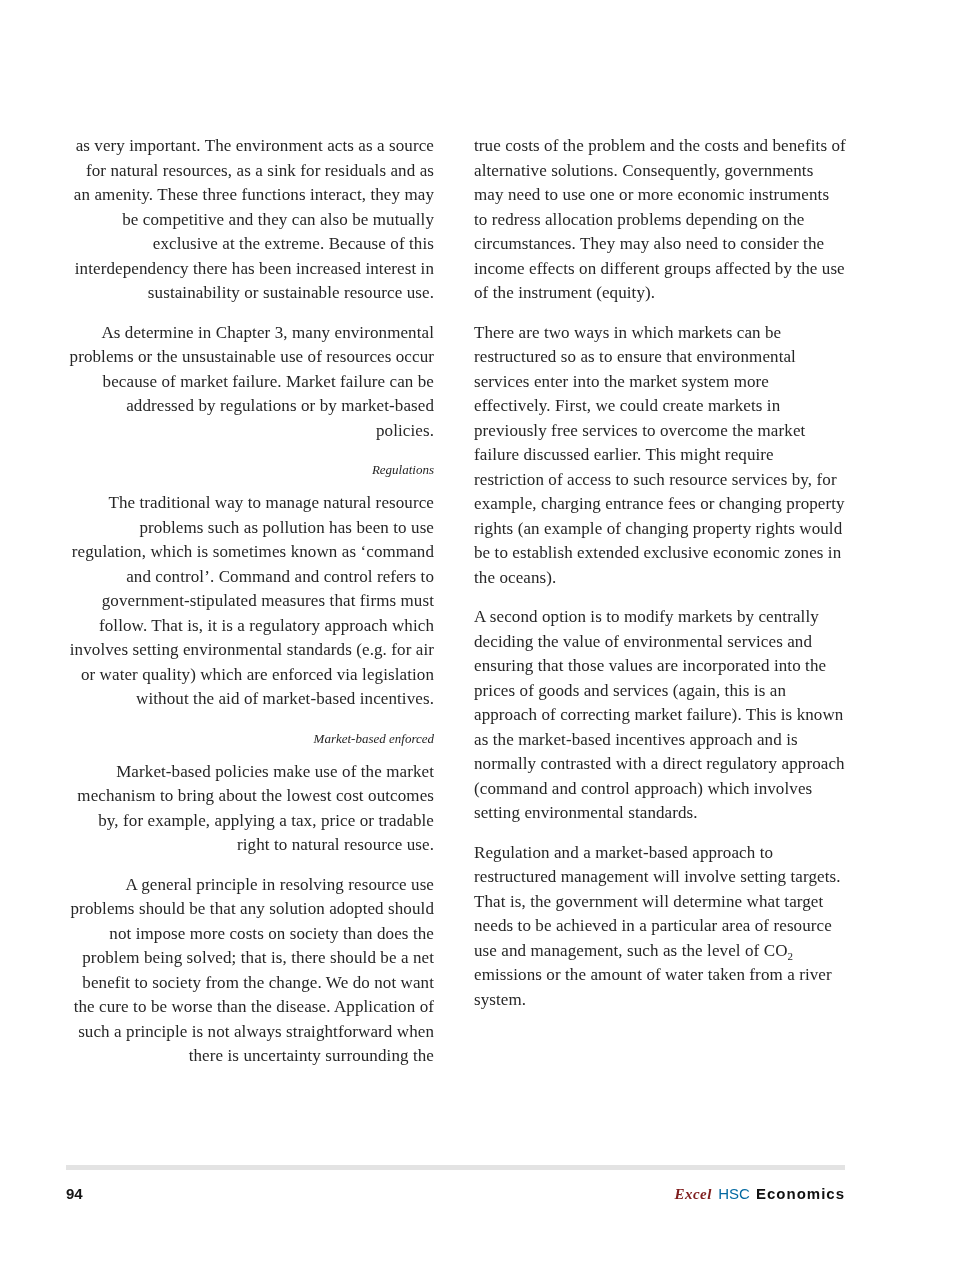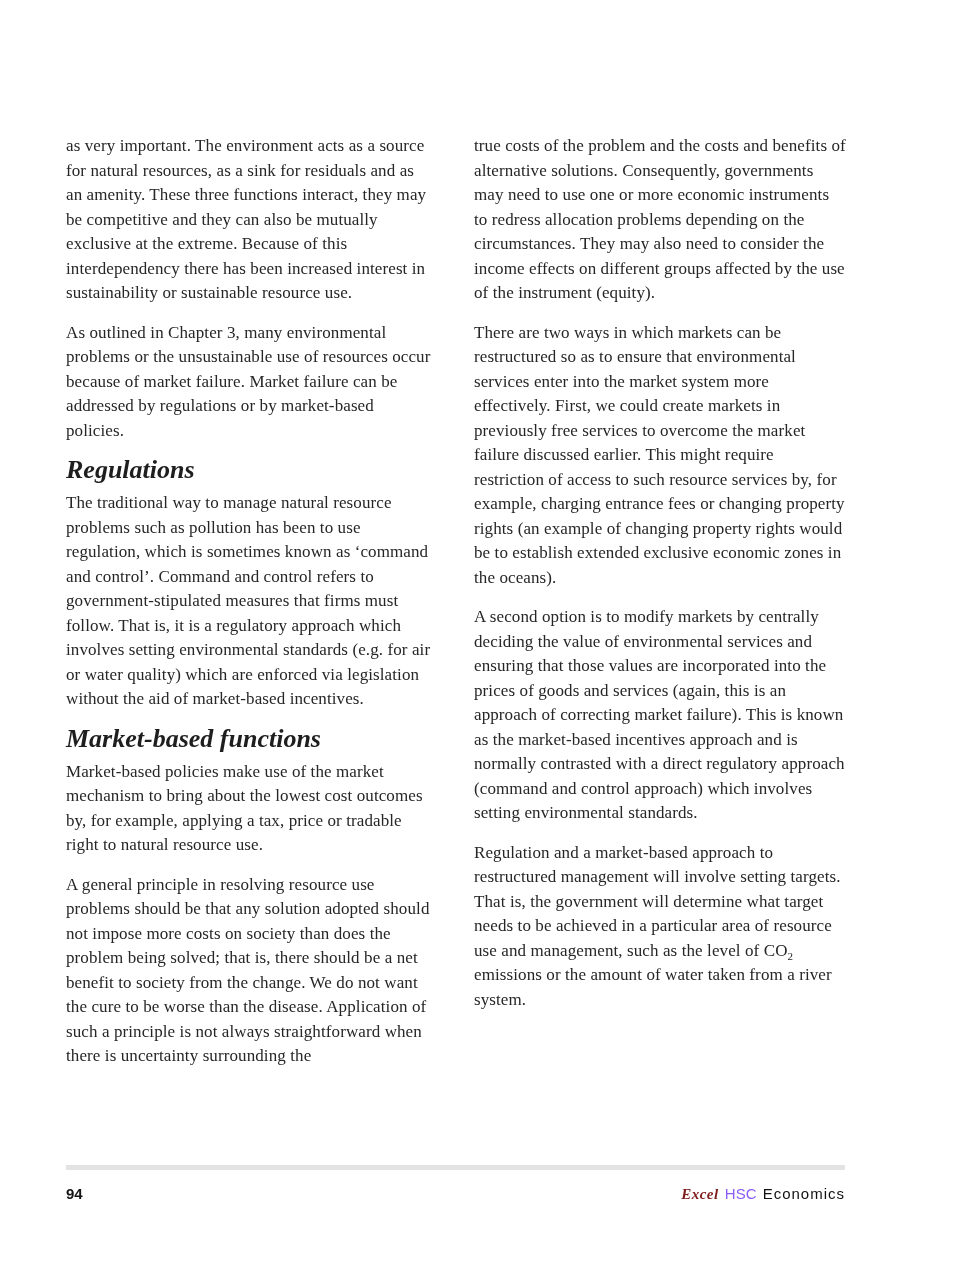--- a/index.html
+++ b/index.html
@@ -19,34 +19,34 @@
   .content {
     position: absolute;
     left: 66px;
     top: 134px;
     width: 780px;
     display: flex;
   }
   .col {
     text-align: left;
   }
-  .col-left  { width: 368px; margin-right: 40px; }
+  .col-left  { width: 368px; margin-right: 40px; text-align: right; }
   .col-right { width: 372px; }
   .col p {
     margin: 0 0 15px 0;
     font-size: 17px;
     line-height: 24.5px;
     letter-spacing: 0.1px;
   }
   .col h3 {
     margin: 5px 0 9px 0;
-    font-size: 26px;
+    font-size: 13px;
     line-height: 24px;
     font-style: italic;
-    font-weight: bold;
+    font-weight: normal;
     color: #1e1e1e;
   }
   .col p:last-child { margin-bottom: 8px; }
   sub.chem {
     font-size: 11px;
     line-height: 0;
     vertical-align: -4px;
   }
   .footer {
     position: absolute;
@@ -73,42 +73,42 @@
   }
   .brand { font-size: 15px; white-space: nowrap; }
   .brand-excel {
     font-family: "Liberation Serif", serif;
     font-style: italic;
     font-weight: bold;
     color: #7f1d1d;
     letter-spacing: 0.5px;
   }
   .brand-hsc {
-    color: #8b5cf6;
+    color: #0369a1;
     margin: 0 2px;
   }
   .brand-econ {
-    font-weight: normal;
+    font-weight: bold;
     color: #101010;
     letter-spacing: 1px;
   }
 </style>
 </head>
 <body>
 
 <div class="page">
 
   <div class="content">
 
     <div class="col col-left">
       <p>as very important. The environment acts as a source for natural resources, as a sink for residuals and as an amenity. These three functions interact, they may be competitive and they can also be mutually exclusive at the extreme. Because of this interdependency there has been increased interest in sustainability or sustainable resource use.</p>
-      <p>As outlined in Chapter 3, many environmental problems or the unsustainable use of resources occur because of market failure. Market failure can be addressed by regulations or by market-based policies.</p>
+      <p>As determine in Chapter 3, many environmental problems or the unsustainable use of resources occur because of market failure. Market failure can be addressed by regulations or by market-based policies.</p>
       <h3>Regulations</h3>
       <p>The traditional way to manage natural resource problems such as pollution has been to use regulation, which is sometimes known as ‘command and control’. Command and control refers to government-stipulated measures that firms must follow. That is, it is a regulatory approach which involves setting environmental standards (e.g. for air or water quality) which are enforced via legislation without the aid of market-based incentives.</p>
-      <h3>Market-based functions</h3>
+      <h3>Market-based enforced</h3>
       <p>Market-based policies make use of the market mechanism to bring about the lowest cost outcomes by, for example, applying a tax, price or tradable right to natural resource use.</p>
       <p>A general principle in resolving resource use problems should be that any solution adopted should not impose more costs on society than does the problem being solved; that is, there should be a net benefit to society from the change. We do not want the cure to be worse than the disease. Application of such a principle is not always straightforward when there is uncertainty surrounding the</p>
     </div>
 
     <div class="col col-right">
       <p>true costs of the problem and the costs and benefits of alternative solutions. Consequently, governments may need to use one or more economic instruments to redress allocation problems depending on the circumstances. They may also need to consider the income effects on different groups affected by the use of the instrument (equity).</p>
       <p>There are two ways in which markets can be restructured so as to ensure that environmental services enter into the market system more effectively. First, we could create markets in previously free services to overcome the market failure discussed earlier. This might require restriction of access to such resource services by, for example, charging entrance fees or changing property rights (an example of changing property rights would be to establish extended exclusive economic zones in the oceans).</p>
       <p>A second option is to modify markets by centrally deciding the value of environmental services and ensuring that those values are incorporated into the prices of goods and services (again, this is an approach of correcting market failure). This is known as the market-based incentives approach and is normally contrasted with a direct regulatory approach (command and control approach) which involves setting environmental standards.</p>
       <p>
         <span>Regulation and a market-based approach to restructured management will involve setting targets. That is, the government will determine what target needs to be achieved in a particular area of resource use and management, such as the level of CO</span><sub class="chem">2</sub><span> emissions or the amount of water taken from a river system.</span>

